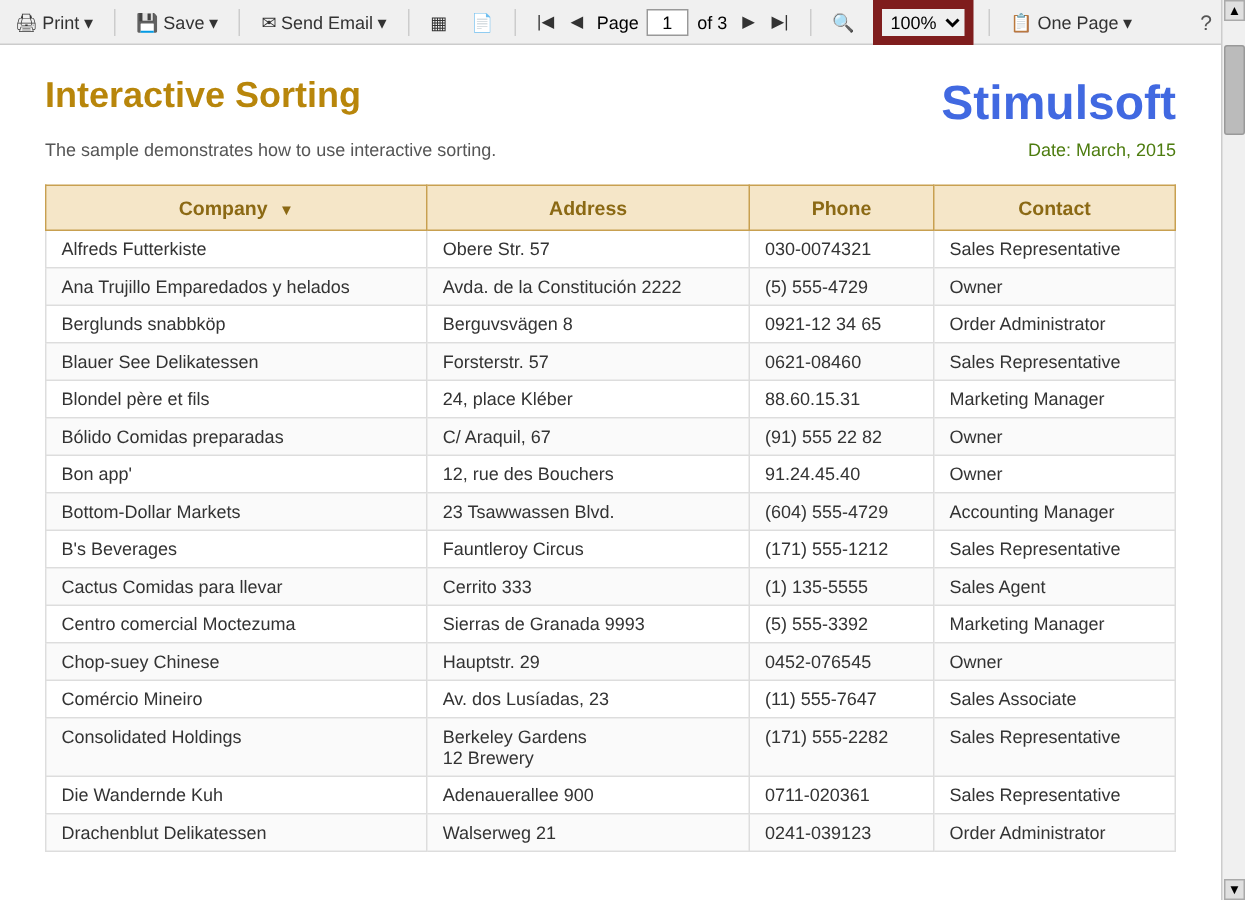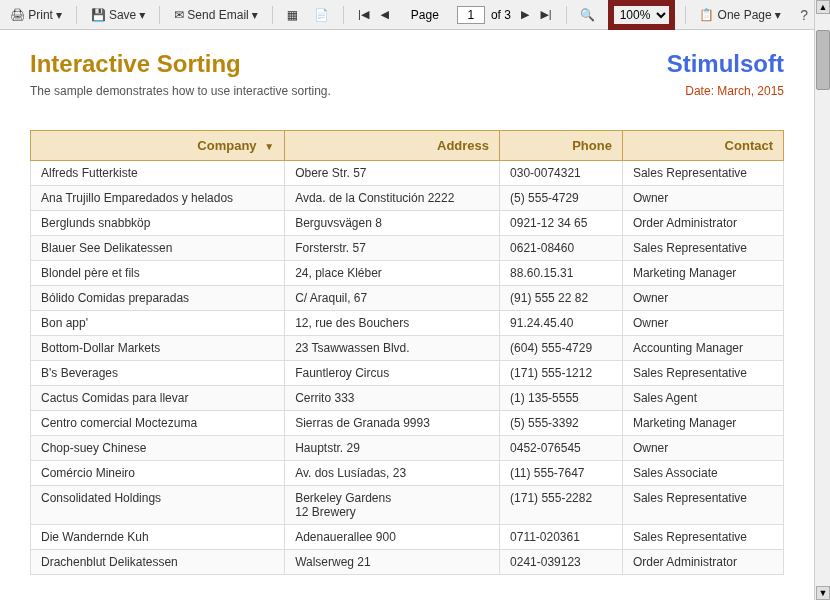--- a/index.html
+++ b/index.html
@@ -53,46 +53,46 @@
       justify-content: space-between;
       align-items: flex-start;
       margin-bottom: 6px;
     }
     .report-title {
       font-size: 24px;
       color: #b8860b;
       font-weight: bold;
     }
     .brand-name {
-      font-size: 24px;
+      font-size: 32px;
       color: #4169e1;
       font-weight: bold;
     }
     .report-subtitle {
       display: flex;
       justify-content: space-between;
       font-size: 12px;
       color: #555;
-      margin-bottom: 32px;
+      margin-bottom: 16px;
       gap: 48px;
     }
-    .report-date { color: #c2410c; }
+    .report-date { color: #4d7c0f; }
 
     
     .data-table {
       width: 100%;
       border-collapse: collapse;
       border: 1px solid #c8a050;
     }
     .data-table th {
       background: #f5e6c8;
       color: #8b6914;
       font-weight: bold;
       padding: 7px 10px;
-      text-align: right;
+      text-align: center;
       border: 1px solid #c8a050;
       font-size: 13px;
     }
     .data-table td {
       padding: 5px 10px;
       border: 1px solid #ddd;
       font-size: 12px;
       color: #333;
       vertical-align: top;
     }
@@ -164,21 +164,21 @@
       <button class="toolbar-btn">
         <span>▦</span>
       </button>
       <button class="toolbar-btn">
         <span>📄</span>
       </button>
       <div class="toolbar-separator"></div>
       <div class="page-nav">
         <button class="nav-btn">|◀</button>
         <button class="nav-btn">◀</button>
-        <span style="margin:0 15px;">Page</span>
+        <span style="margin:0 2px;">Page</span>
         <input class="page-input" type="text" value="1" style="">
         <span style="margin:0 3px;">of 3</span>
         <button class="nav-btn">▶</button>
         <button class="nav-btn">▶|</button>
       </div>
       <div class="toolbar-separator"></div>
       <button class="toolbar-btn">
         <span>🔍</span>
       </button>
       <select class="zoom-select">

